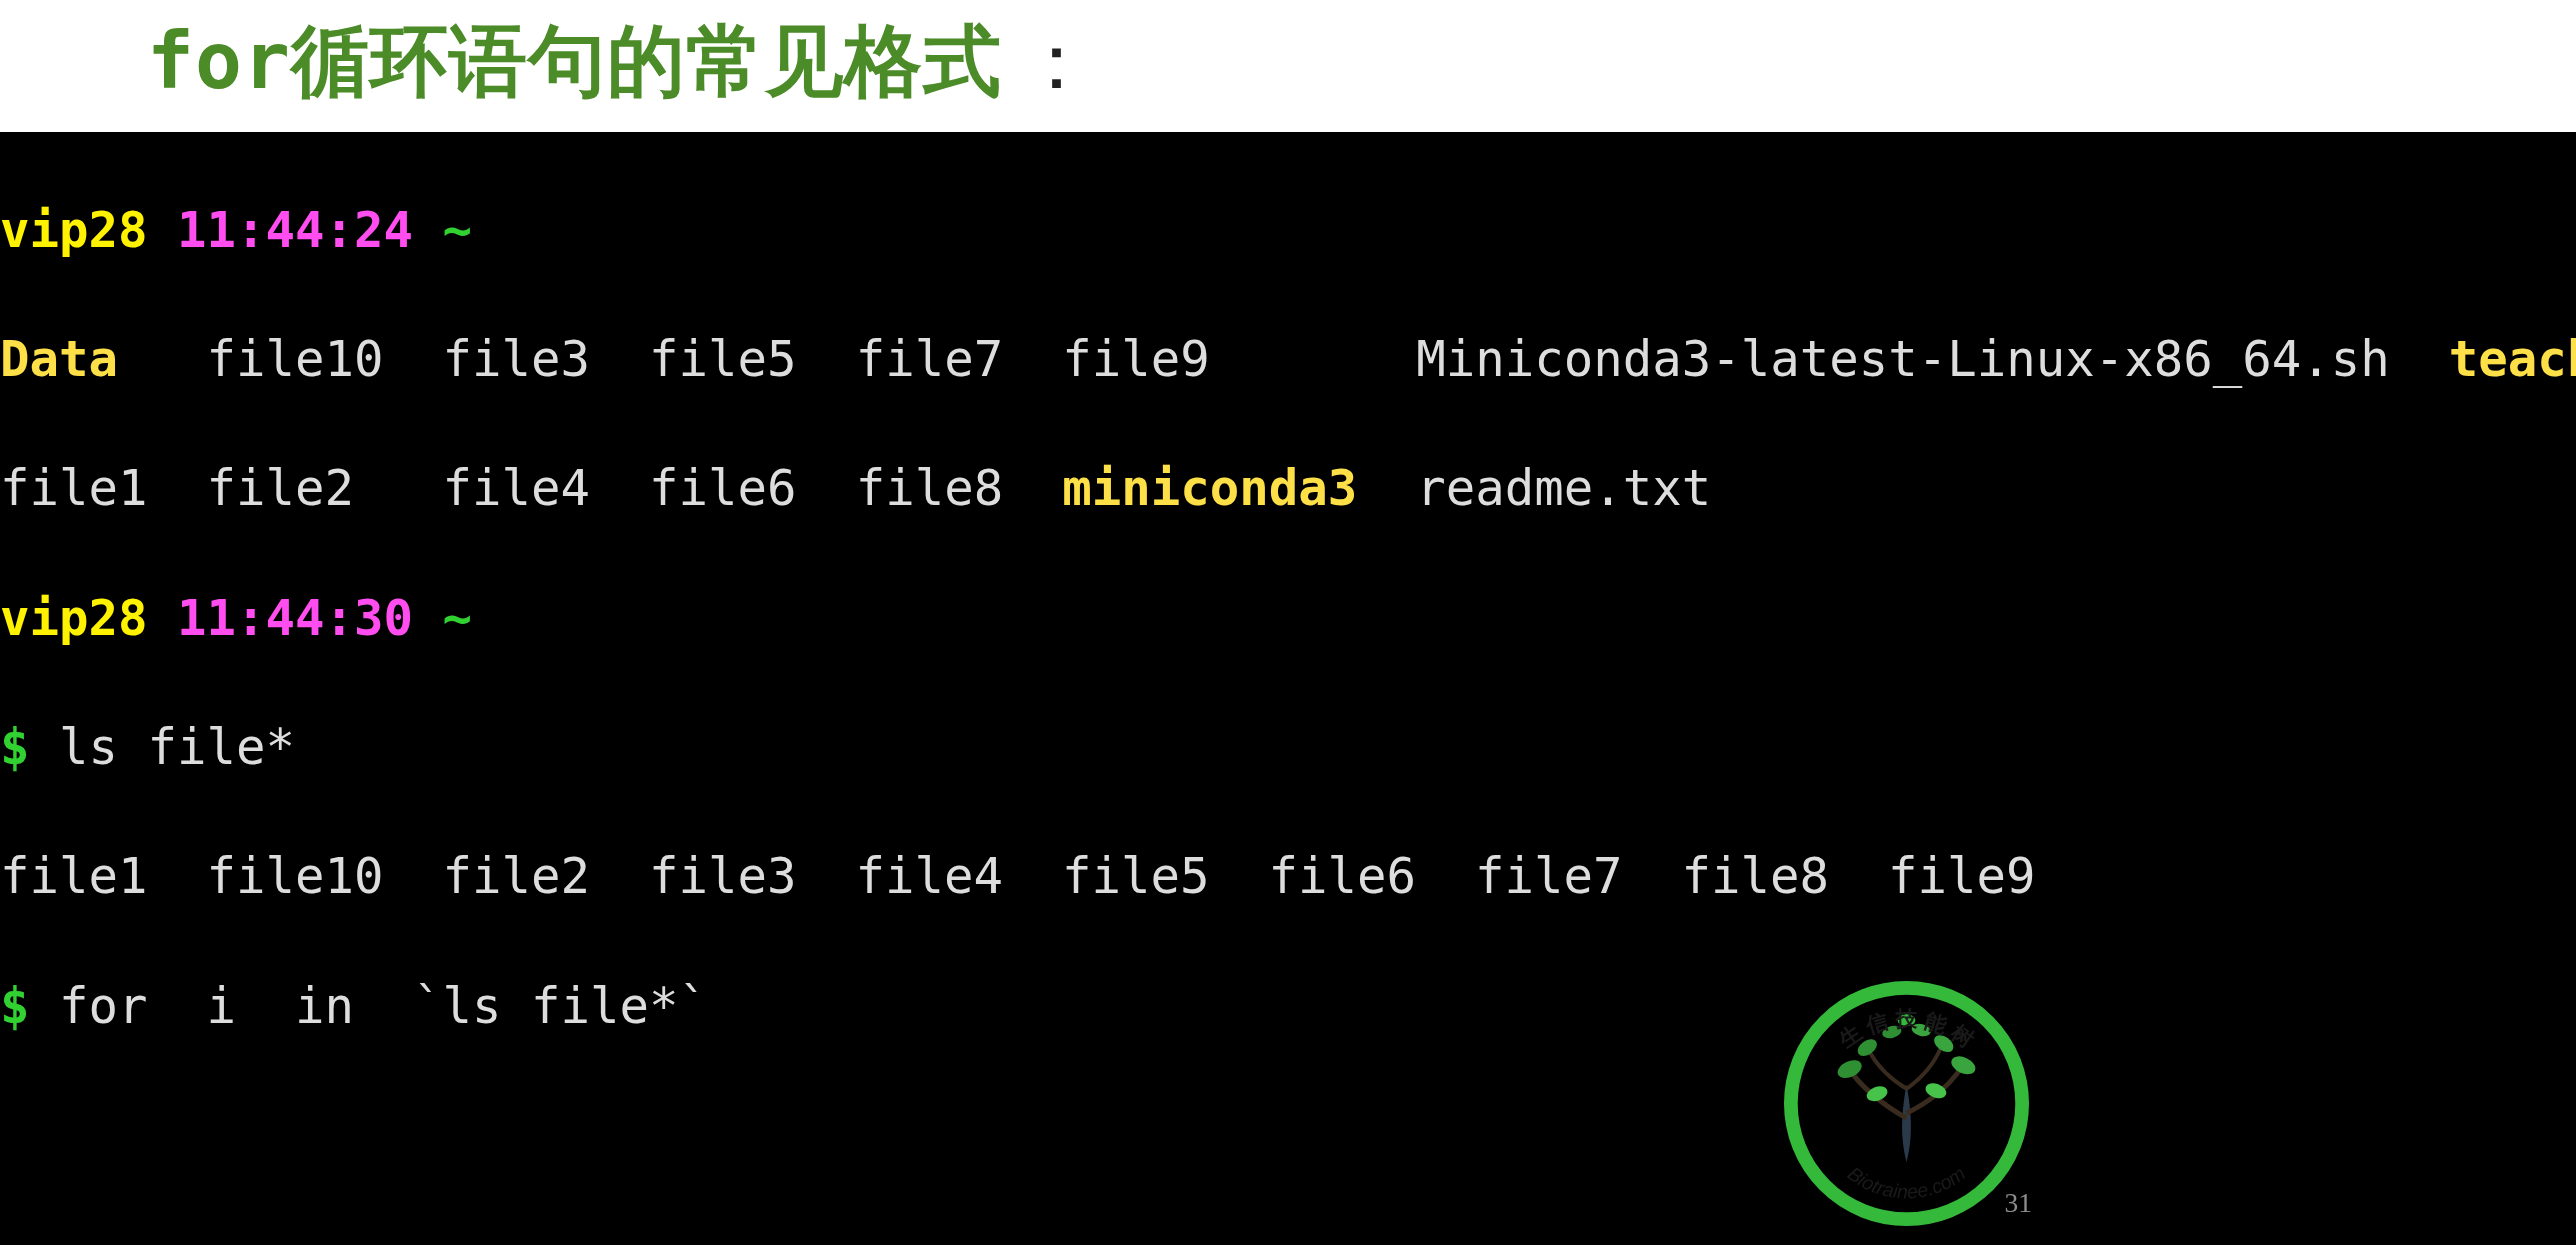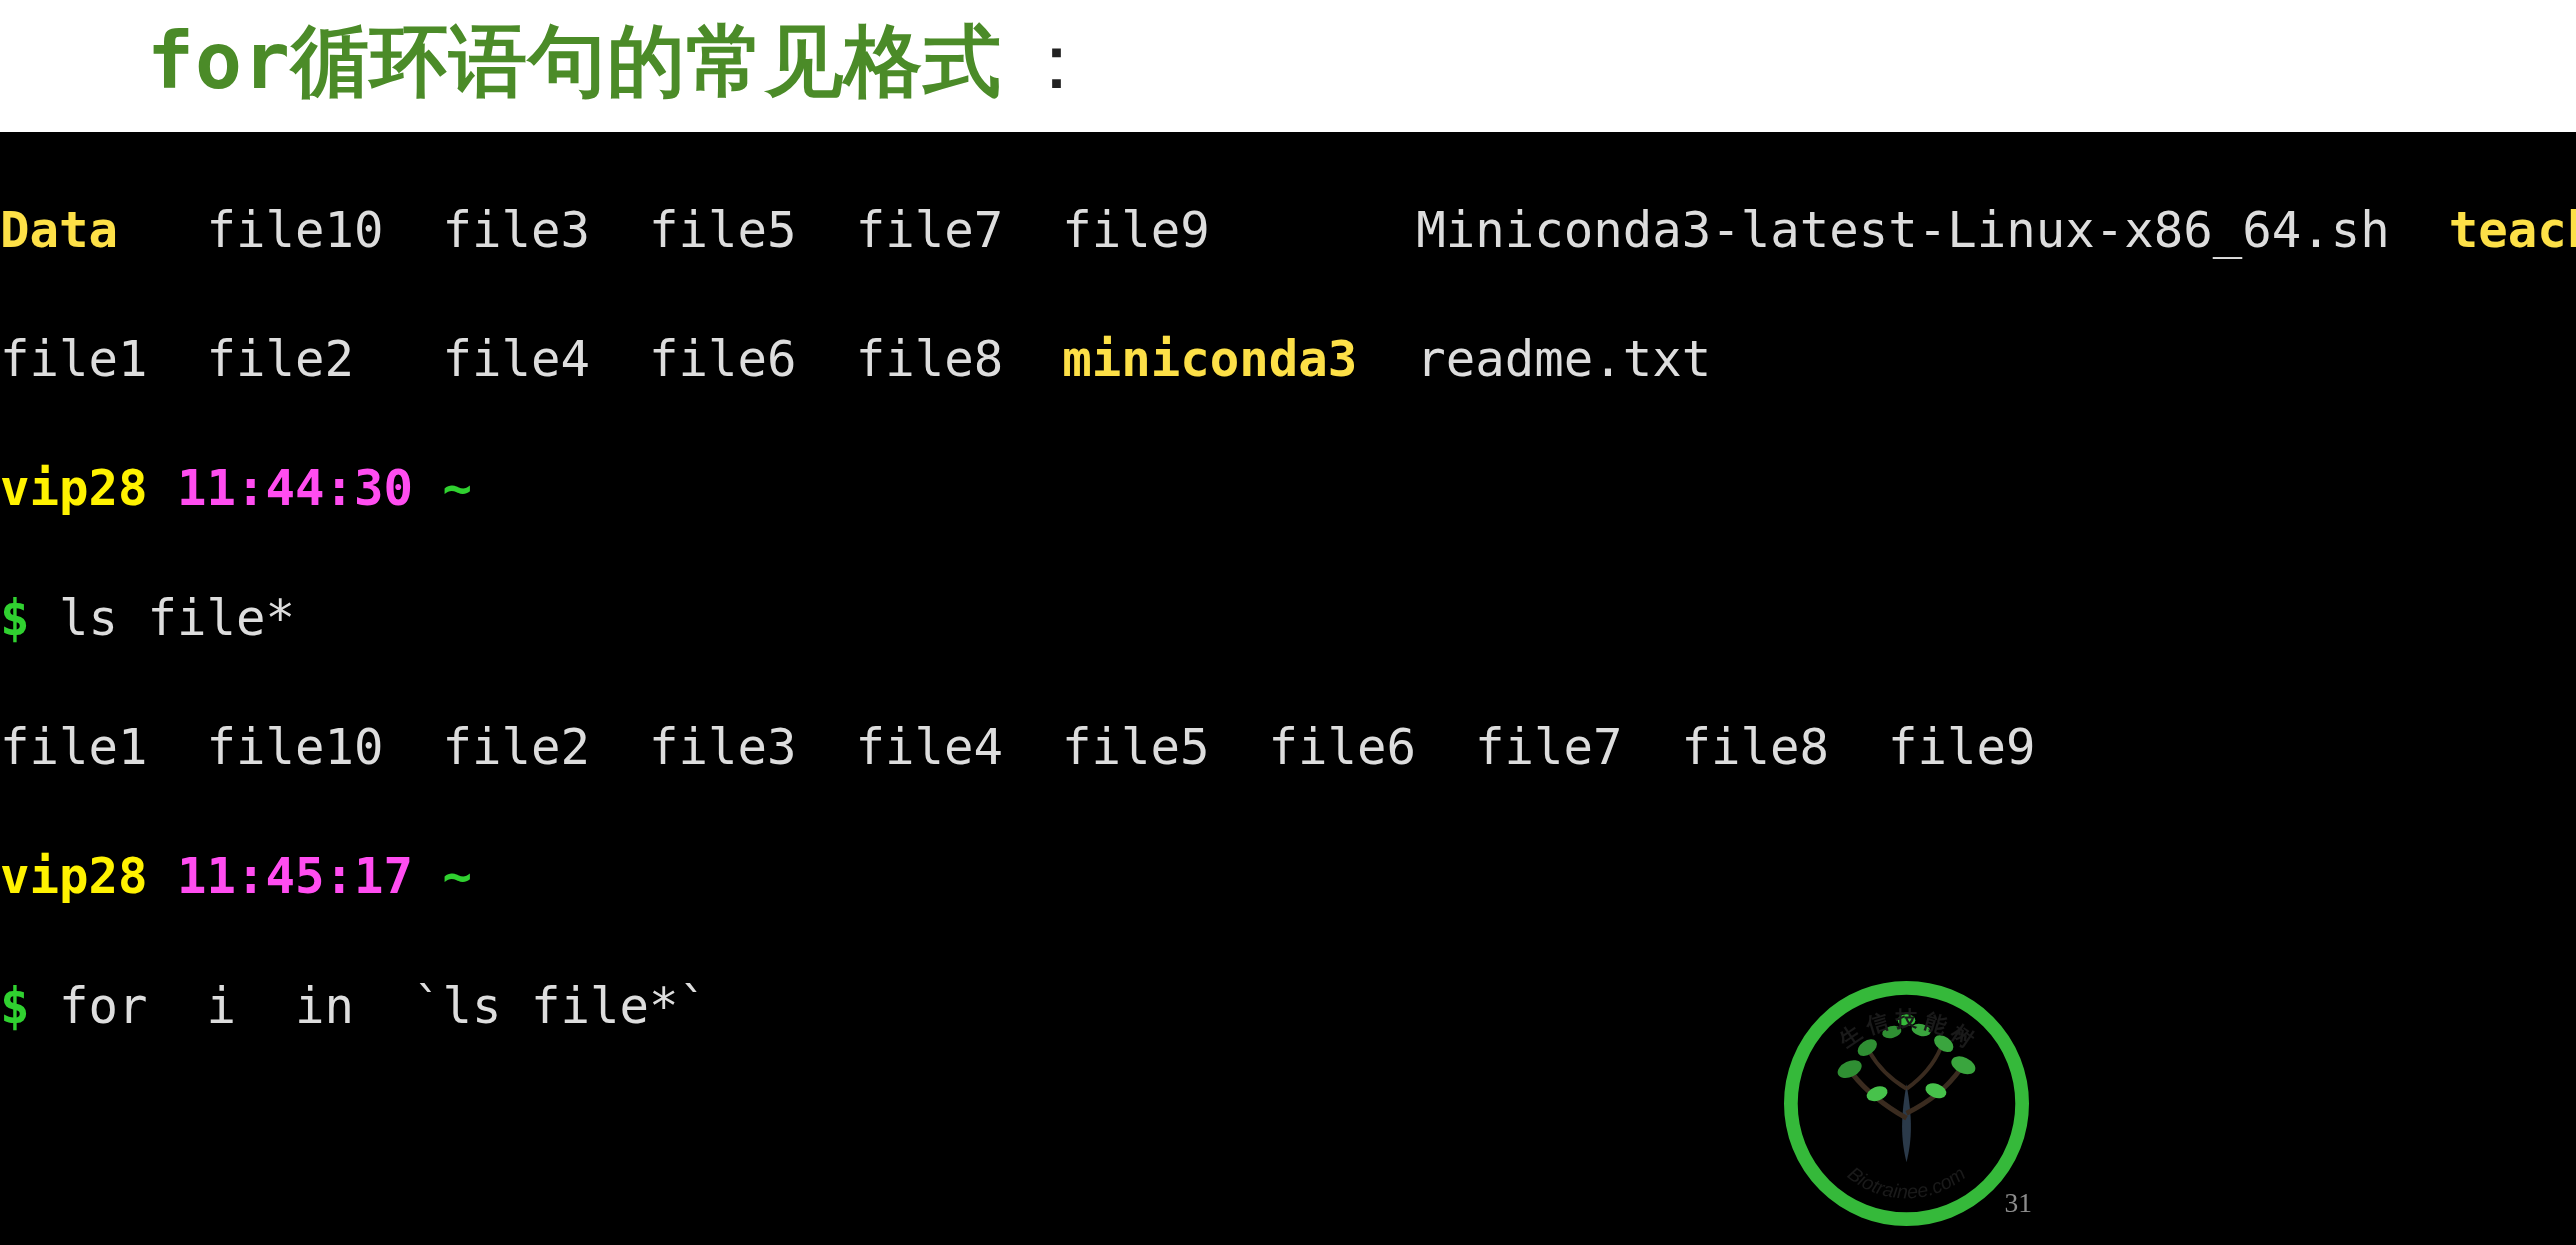--- a/index.html
+++ b/index.html
@@ -99,26 +99,26 @@
 </head>
 <body>
 
 <div class="slide">
 
   <div class="title">
     <span class="mono">for</span><span>循环语句的常见格式</span><span class="colon">：</span>
   </div>
 
   <div class="terminal">
+<span class="line"><span class="yellow">vip28</span> <span class="magenta">11:44:24</span> <span class="green">~</span></span>
 <span class="line"><span class="cyan">Data</span>   <span>file10</span>  <span>file3</span>  <span>file5</span>  <span>file7</span>  <span>file9</span>       <span>Miniconda3-latest-Linux-x86_64.sh</span>  <span class="cyan">teach</span></span>
 <span class="line"><span>file1</span>  <span>file2</span>   <span>file4</span>  <span>file6</span>  <span>file8</span>  <span class="cyan">miniconda3</span>  <span>readme.txt</span></span>
 <span class="line"><span class="yellow">vip28</span> <span class="magenta">11:44:30</span> <span class="green">~</span></span>
 <span class="line"><span class="green">$</span> <span>ls file*</span></span>
 <span class="line"><span>file1  file10  file2  file3  file4  file5  file6  file7  file8  file9</span></span>
-<span class="line"><span class="yellow">vip28</span> <span class="magenta">11:45:17</span> <span class="green">~</span></span>
 <span class="line"><span class="green">$</span> <span>for  i  in  `ls file*`</span></span>
 
 
 
 
 
 
 
 
   </div>

